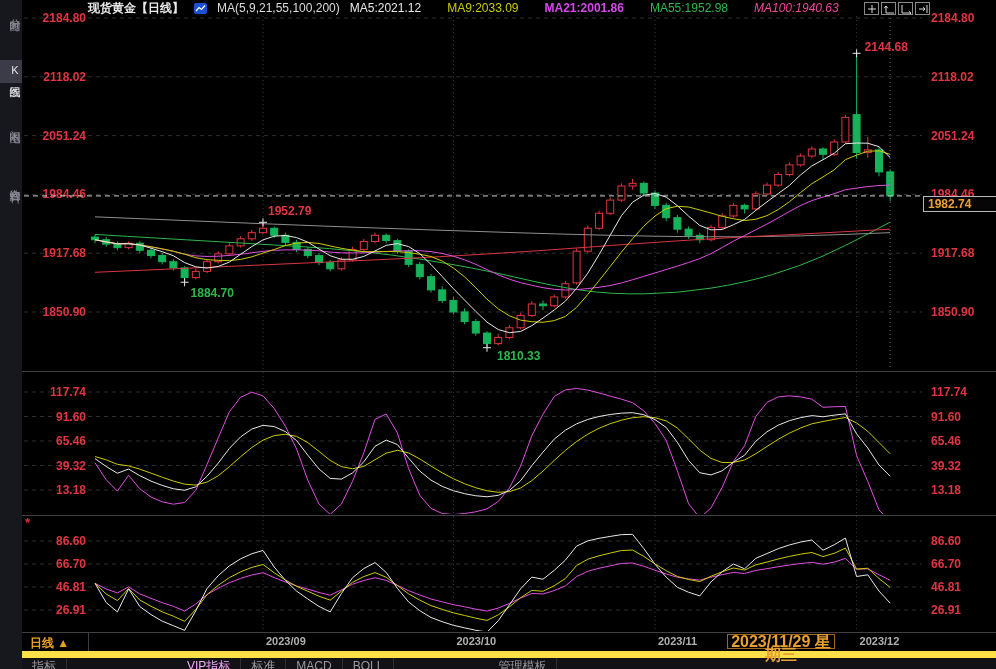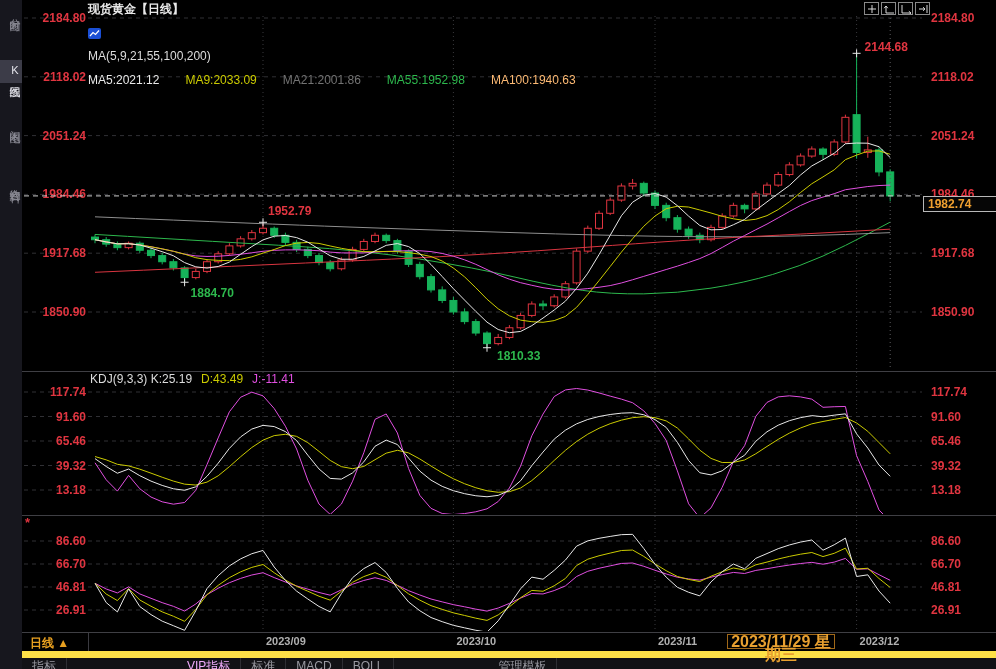--- a/index.html
+++ b/index.html
@@ -3,22 +3,22 @@
 <meta charset="utf-8">
 <style>
   html,body{margin:0;padding:0;background:#000;}
   .app{position:relative;width:996px;height:669px;background:#000;overflow:hidden;
        font-family:"Liberation Sans",sans-serif;-webkit-font-smoothing:antialiased;}
   svg{font-family:"Liberation Sans",sans-serif;}
   .sidebar{position:absolute;left:0;top:0;width:22px;height:669px;background:#17171e;z-index:5;}
   .side-item{position:absolute;left:0;width:22px;writing-mode:vertical-rl;text-orientation:upright;
        font-size:11px;color:#8b8b95;text-align:center;letter-spacing:1px;padding:4px 0;cursor:default;}
   .side-item.selected{background:#3c3c48;color:#e3e3ea;}
-  .header{position:absolute;left:88px;top:1px;height:14px;display:flex;gap:10px;
-       font-size:12px;color:#dcdcdc;white-space:nowrap;z-index:6;flex-direction:column;}
+  .header{position:absolute;left:88px;top:1px;height:14px;display:flex;align-items:center;gap:10px;
+       font-size:12px;color:#dcdcdc;white-space:nowrap;z-index:6;}
   .hdr-title{font-weight:bold;color:#e8e8e8;}
   .hdr-icons{position:absolute;right:66px;top:2px;display:flex;gap:2px;z-index:6;}
   .hdr-btn{width:15px;height:13px;border:1px solid #8a8a8a;background:#000;display:flex;
        align-items:center;justify-content:center;padding:0;}
   .chart-ic{width:13px;height:11px;display:inline-block;}
   .kdj-header,.rsi-header{position:absolute;left:90px;font-size:12px;display:flex;gap:9px;
        white-space:nowrap;z-index:6;color:#dcdcdc;}
   .kdj-header{top:372px;}
   .rsi-header{top:517px;}
   .rsi-marker{position:absolute;left:25px;top:515px;color:#e03540;font-size:13px;font-weight:bold;z-index:6;}
@@ -303,23 +303,23 @@
     <span class="chart-ic">
       <svg width="13" height="11" viewBox="0 0 13 11">
           <rect x="0" y="0" width="13" height="11" rx="2" fill="#1a4fd6"></rect>
           <polyline points="2,8 5,4.5 7.5,6.5 11,2.5" fill="none" stroke="#fff" stroke-width="1.2"></polyline>
         </svg>
     </span>
     <span>MA(5,9,21,55,100,200)</span>
     <span id="ma-values" style="display:flex;gap:26px;">
         <span style="color: rgb(232, 232, 232);">MA5:2021.12</span>
         <span style="color: rgb(203, 203, 0);">MA9:2033.09</span>
-        <span style="color: #737373;">MA21:2001.86</span>
+        <span style="color: #d946ef; font-weight: bold;">MA21:2001.86</span>
         <span style="color: rgb(45, 184, 77);">MA55:1952.98</span>
-        <span style="color: #fdba74;">MA100:1940.63</span>
+        <span style="color: #ec4899; font-style: italic;">MA100:1940.63</span>
       </span>
   </div>
 
   <div class="hdr-icons" id="hdr-icons">
       <button class="hdr-btn">
         <svg width="12" height="10" viewBox="0 0 12 10" fill="none" stroke="#d8d8d8" stroke-width="1">
           <path d="M6 1v8M2 5h8"></path>
         </svg>
       </button>
       <button class="hdr-btn">
@@ -332,25 +332,20 @@
           <path d="M2 1v8h9M11 9l-2.2-1.8M11 9l-2.2 1.8"></path>
         </svg>
       </button>
       <button class="hdr-btn">
         <svg width="12" height="10" viewBox="0 0 12 10" fill="none" stroke="#d8d8d8" stroke-width="1">
           <path d="M10 1v8M2 5h6M8 5 6 3.2M8 5 6 6.8"></path>
         </svg>
       </button>
     </div>
 
-  <div class="kdj-header">
-    <span style="color:#dcdcdc;">KDJ(9,3,3) K:25.19</span>
-    <span style="color:#cbcb00;">D:43.49</span>
-    <span style="color:#e04fe0;">J:-11.41</span>
-  </div>
 
   <span class="rsi-marker">*</span>
 
   <div class="price-tag" id="price-tag" style="top: 196px;">1982.74</div>
   <div class="date-tag">2023/11/29 星期三</div>
 
   <div class="period">
     <span>日线</span>
     <span>▲</span>
   </div>

